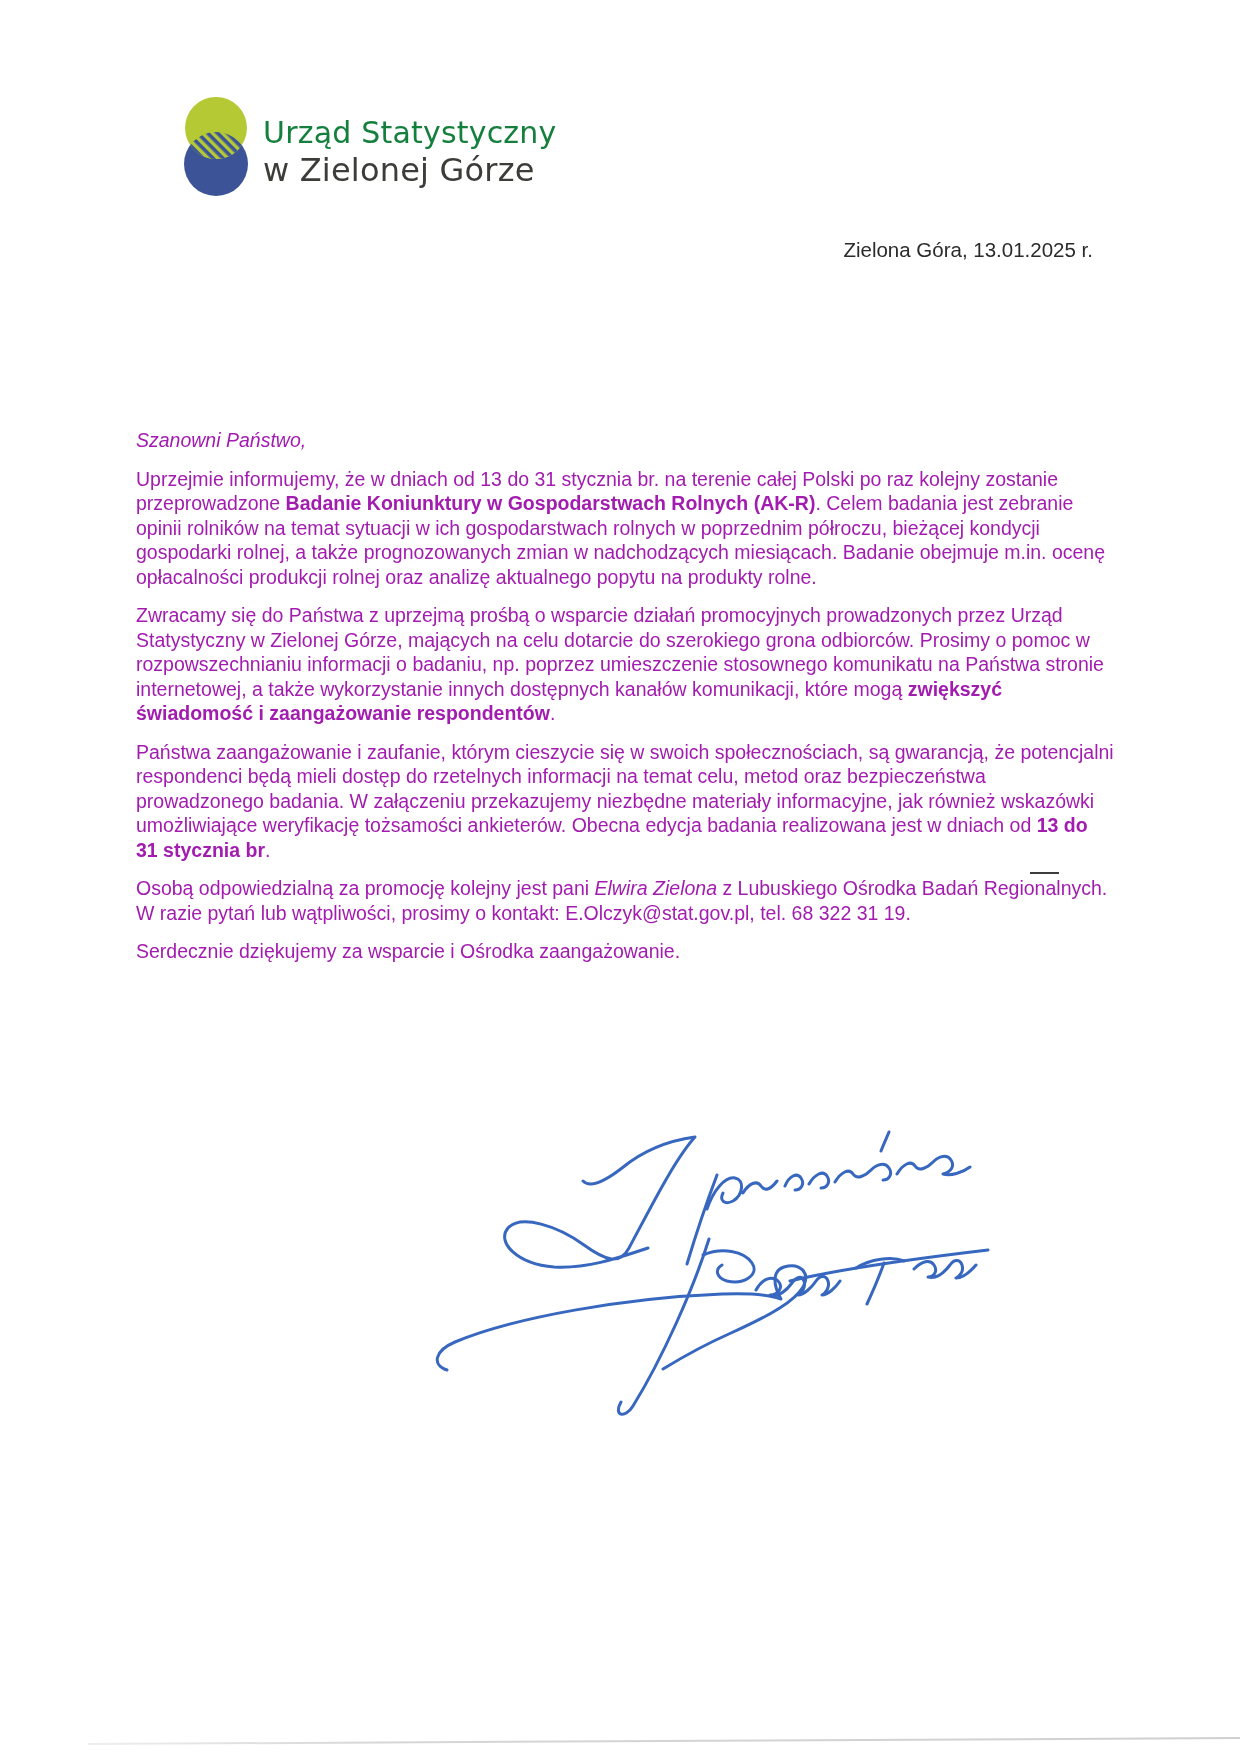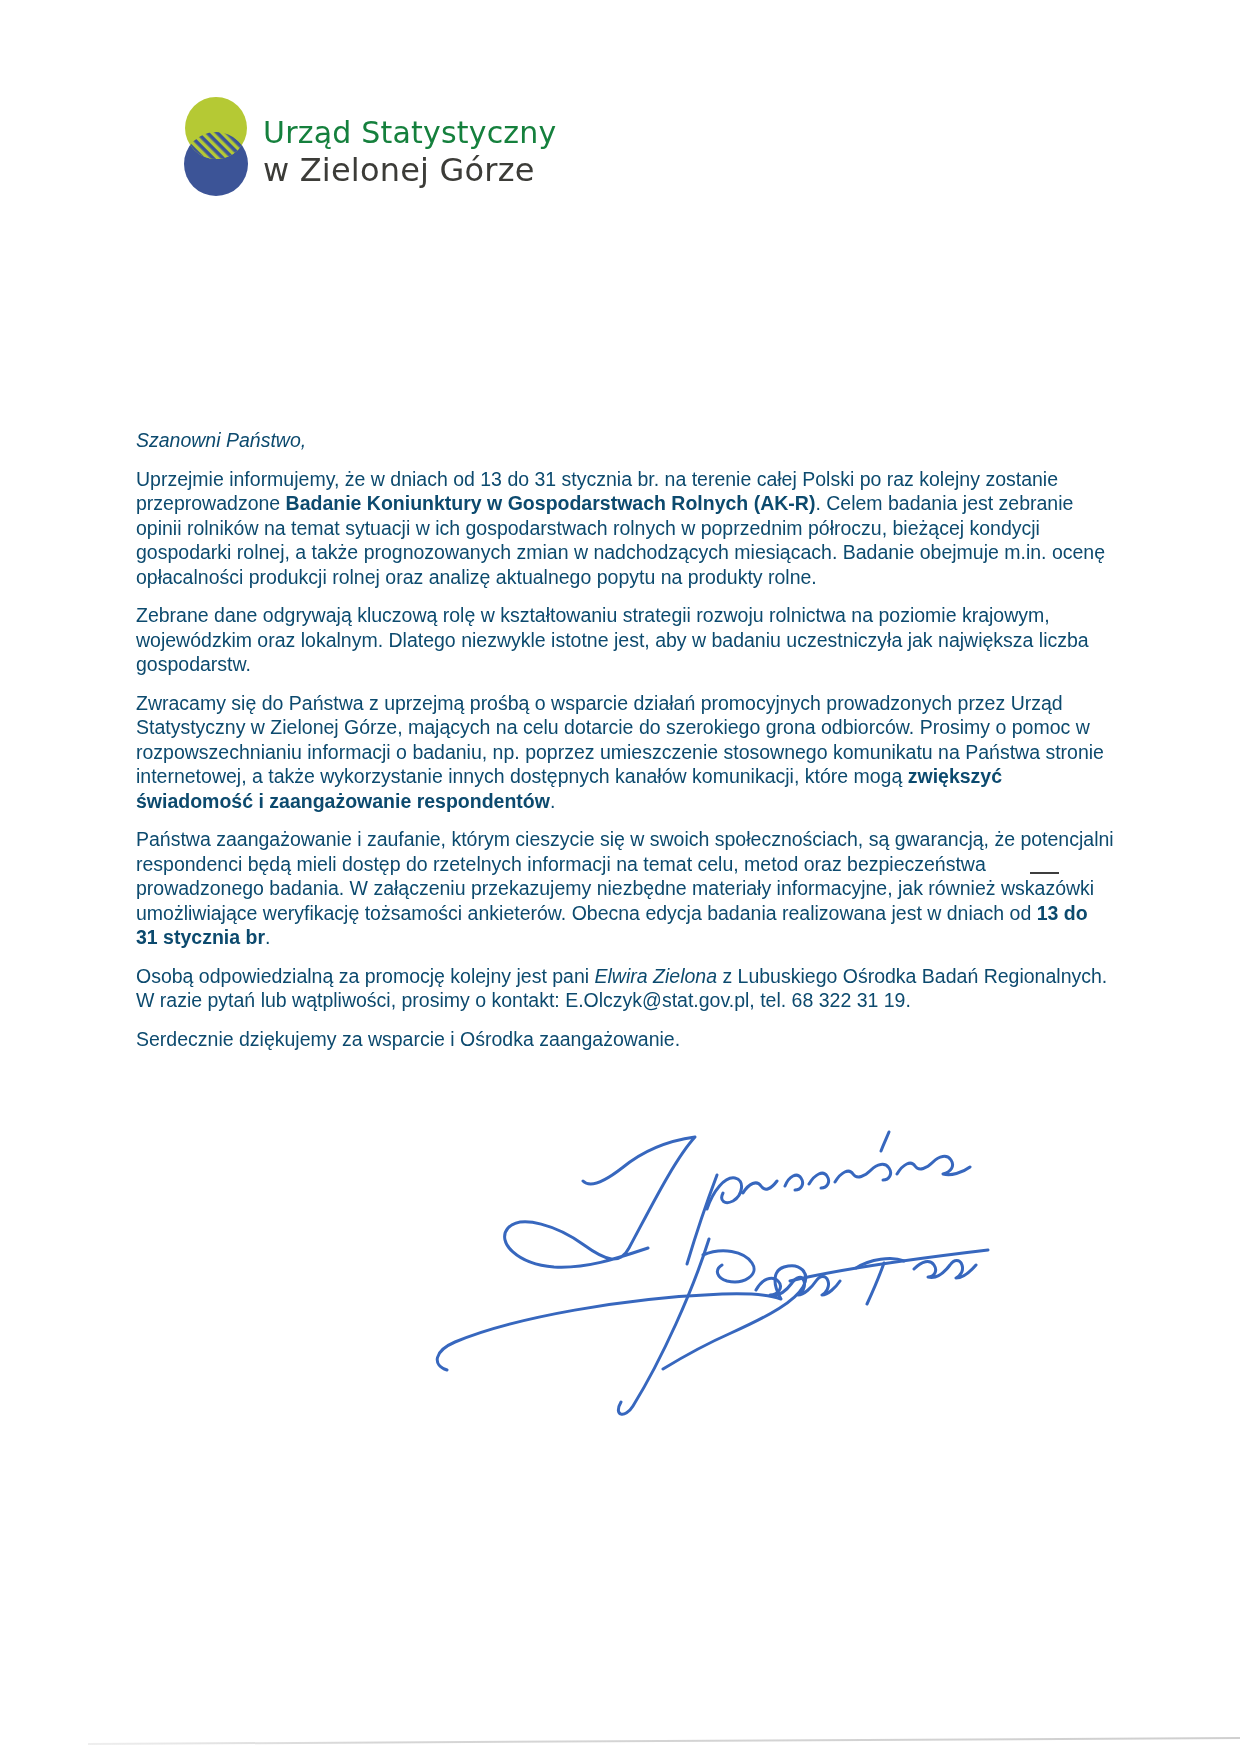--- a/index.html
+++ b/index.html
@@ -23,21 +23,21 @@
     font-family:"DejaVu Sans", sans-serif;
   }
   
   .dateline{
     position:absolute;left:0;top:238px;width:1093px;text-align:right;
     font-size:20.5px;color:#2b2b2b;
   }
   
   .letter{
     position:absolute;left:136px;top:428px;width:978px;
-    font-size:19.5px;line-height:24.5px;color:#0c4a6e;
+    font-size:19.5px;line-height:24.5px;color:#a21caf;
   }
   .salutation{font-style:italic;margin:0 0 50px 0;}
   .letter p{margin:0 0 14px 0;}
   .letter .b{font-weight:700;}
   .letter .i{font-style:italic;}
   
   .signature{position:absolute;left:390px;top:1118px;width:600px;height:300px;}
   .signature path{fill:none;stroke:#3767be;stroke-width:3;stroke-linecap:round;stroke-linejoin:round;}
   
   .dash-artifact{
@@ -69,27 +69,27 @@
     <circle cx="36" cy="35" r="31" fill="#b5c934"></circle>
     <g clip-path="url(#greenClip)">
       <circle cx="36" cy="71" r="32" fill="url(#hatch)"></circle>
     </g>
   </svg>
   <div class="logo-text">
     <div class="logo-line1">Urząd Statystyczny</div>
     <div class="logo-line2">w Zielonej Górze</div>
   </div>
 
+  <div class="dateline">Zielona Góra, 13.01.2025 r.</div>
 
   <div class="letter">
     <p class="salutation">Szanowni Państwo,</p>
 
     <p><span>Uprzejmie informujemy, że w dniach od 13 do 31 stycznia br. na terenie całej Polski po raz kolejny zostanie przeprowadzone </span><span class="b">Badanie Koniunktury w Gospodarstwach Rolnych (AK-R)</span><span>. Celem badania jest zebranie opinii rolników na temat sytuacji w ich gospodarstwach rolnych w poprzednim półroczu, bieżącej kondycji gospodarki rolnej, a także prognozowanych zmian w nadchodzących miesiącach. Badanie obejmuje m.in. ocenę opłacalności produkcji rolnej oraz analizę aktualnego popytu na produkty rolne.</span></p>
 
-    <p><span>Zebrane dane odgrywają kluczową rolę w kształtowaniu strategii rozwoju rolnictwa na poziomie krajowym, wojewódzkim oraz lokalnym. Dlatego niezwykle istotne jest, aby w badaniu uczestniczyła jak największa liczba gospodarstw.</span></p>
 
     <p><span>Zwracamy się do Państwa z uprzejmą prośbą o wsparcie działań promocyjnych prowadzonych przez Urząd Statystyczny w Zielonej Górze, mających na celu dotarcie do szerokiego grona odbiorców. Prosimy o pomoc w rozpowszechnianiu informacji o badaniu, np. poprzez umieszczenie stosownego komunikatu na Państwa stronie internetowej, a także wykorzystanie innych dostępnych kanałów komunikacji, które mogą </span><span class="b">zwiększyć świadomość i zaangażowanie respondentów</span><span>.</span></p>
 
     <p><span>Państwa zaangażowanie i zaufanie, którym cieszycie się w swoich społecznościach, są gwarancją, że potencjalni respondenci będą mieli dostęp do rzetelnych informacji na temat celu, metod oraz bezpieczeństwa prowadzonego badania. W załączeniu przekazujemy niezbędne materiały informacyjne, jak również wskazówki umożliwiające weryfikację tożsamości ankieterów. Obecna edycja badania realizowana jest w dniach od </span><span class="b">13 do 31 stycznia br</span><span>.</span></p>
 
     <p><span>Osobą odpowiedzialną za promocję kolejny jest pani </span><span class="i">Elwira Zielona</span><span> z Lubuskiego Ośrodka Badań Regionalnych. W razie pytań lub wątpliwości, prosimy o kontakt: E.Olczyk@stat.gov.pl, tel. 68 322 31 19.</span></p>
 
     <p><span>Serdecznie dziękujemy za wsparcie i Ośrodka zaangażowanie.</span></p>
   </div>
 

